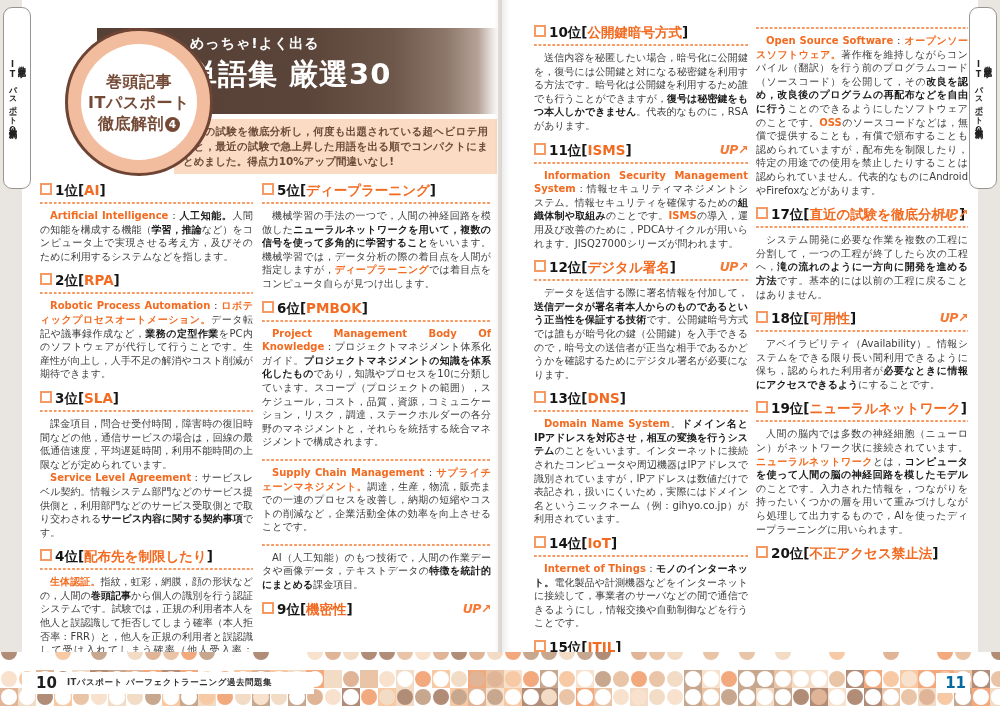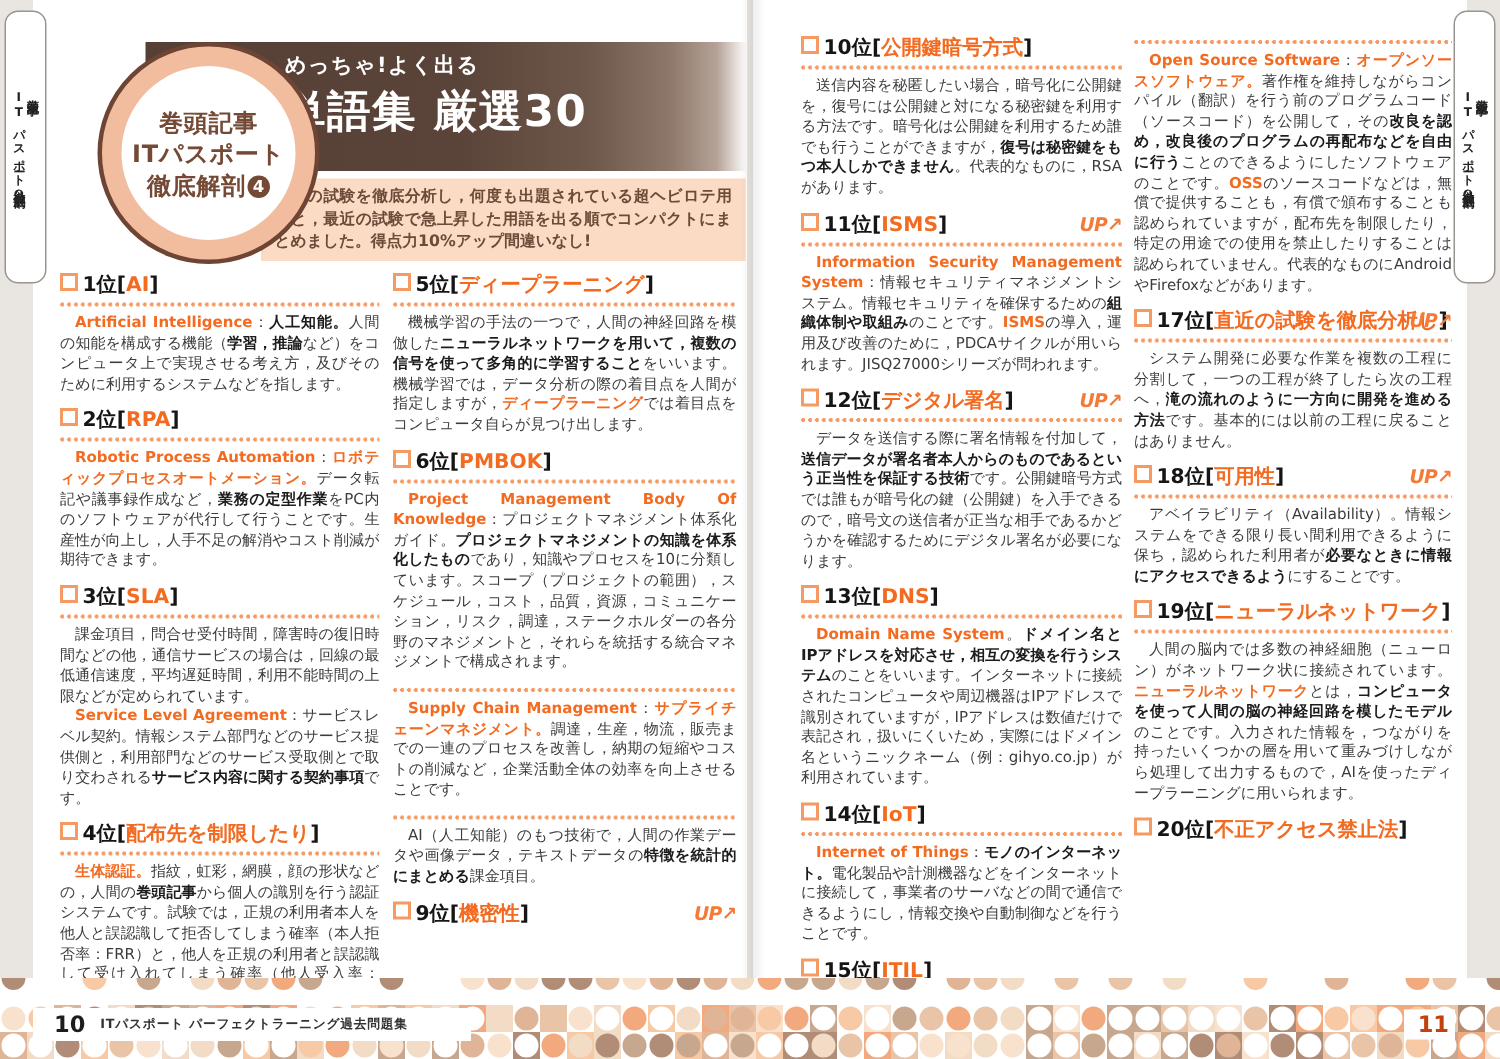--- a/index.html
+++ b/index.html
@@ -65,21 +65,21 @@
   .tile{position:absolute;width:18px;height:18px;}
   .dot{position:absolute;left:1px;top:1px;width:16px;height:16px;border-radius:50%;}
   .bowl{position:absolute;left:1px;top:0;width:16px;height:8px;border-radius:0 0 9px 9px;}
 
   #footer-strip{position:absolute;left:22px;bottom:12px;width:292px;height:22px;background:#fff;z-index:6;
     display:flex;align-items:center;}
   #pageno-left{font-size:15px;color:#1d1d1d;margin:0 10px 0 14px;font-weight:bold;}
   #book-title{font-size:8.5px;color:#333;font-weight:bold;letter-spacing:0.5px;}
   #pageno-right-box{position:absolute;right:30px;bottom:13px;width:34px;height:20px;background:#fff;z-index:6;
     display:flex;align-items:center;justify-content:flex-end;}
-  #pageno-right{font-size:15px;color:#c2410c;font-weight:bold;margin-right:4px;}
+  #pageno-right{font-size:15px;color:#0369a1;font-weight:bold;margin-right:4px;}
 </style>
 </head>
 <body>
 
 <div class="vtab" id="tab-left">
   <div class="vtab-text">
     <span class="vline">巻頭記事</span>
     <span class="vline">ITパスポート徹底解剖❹</span>
   </div>
 </div>

